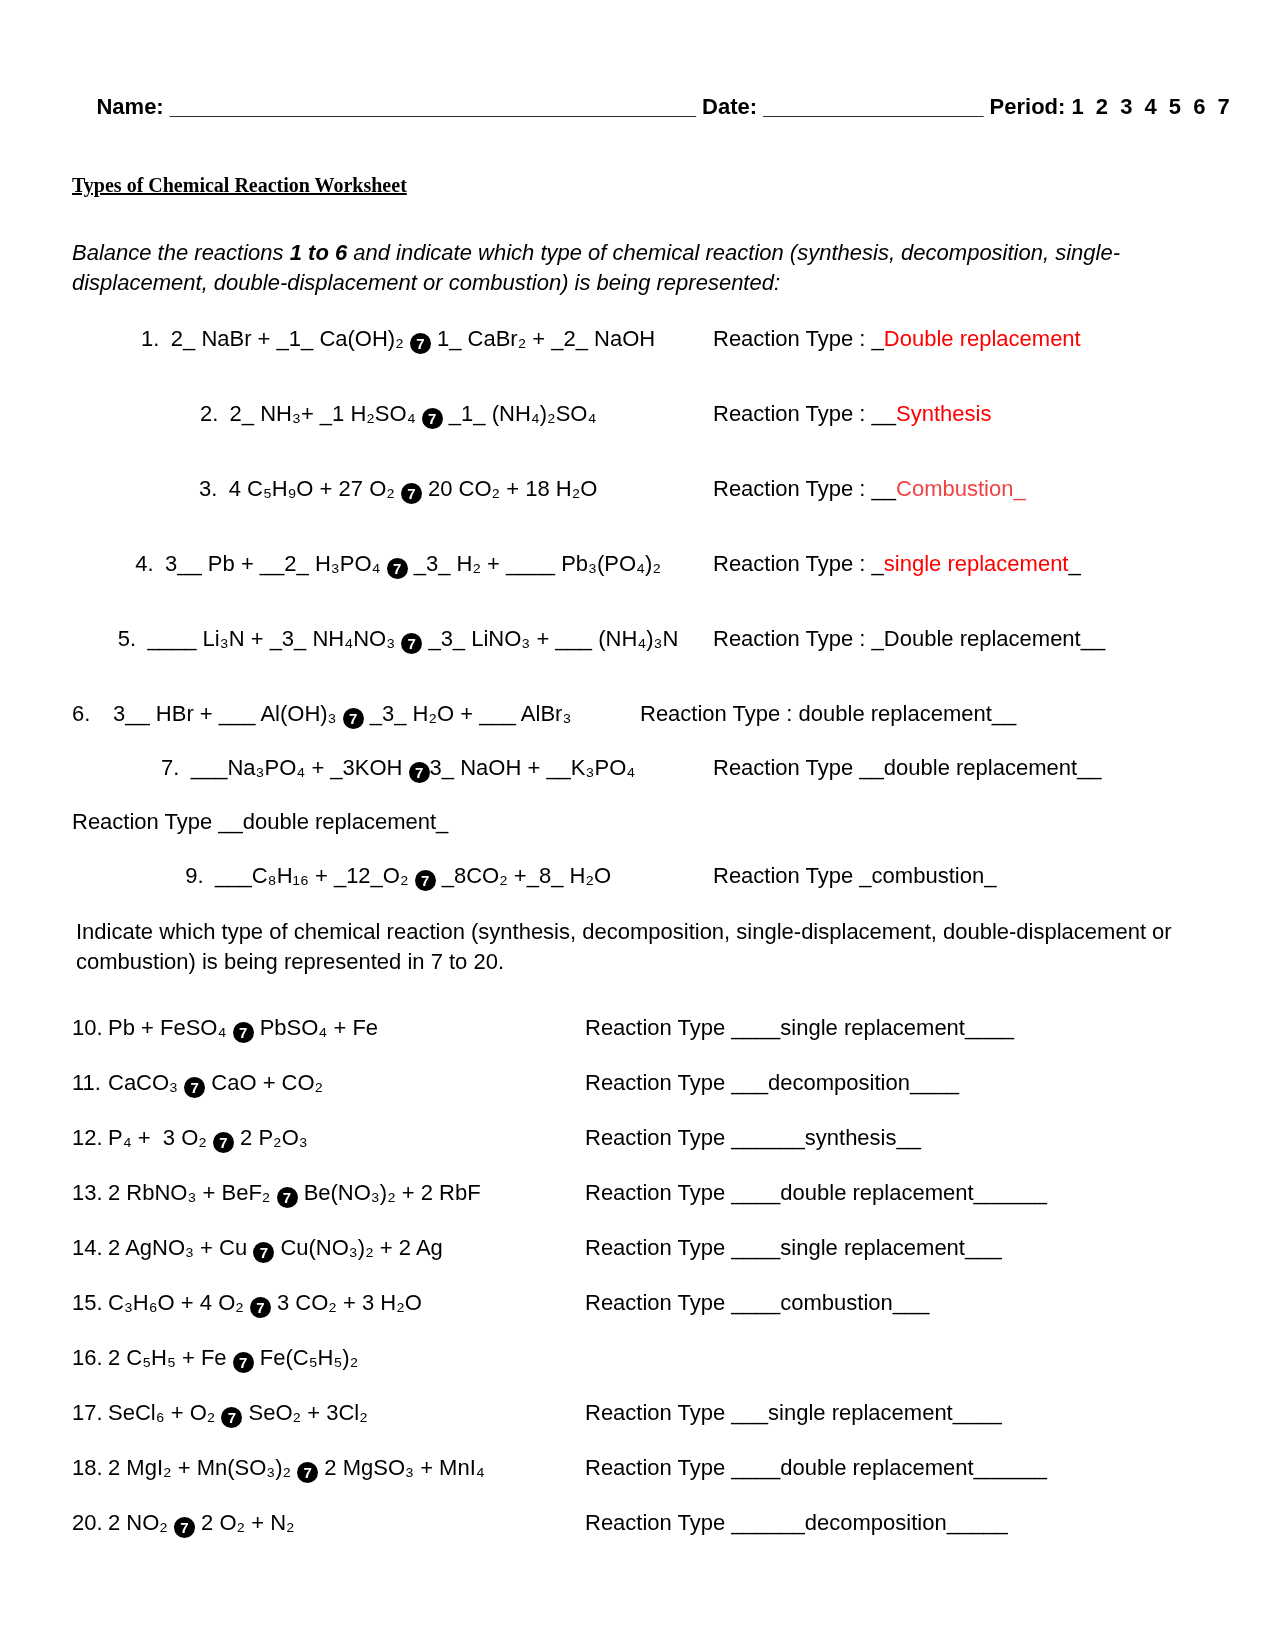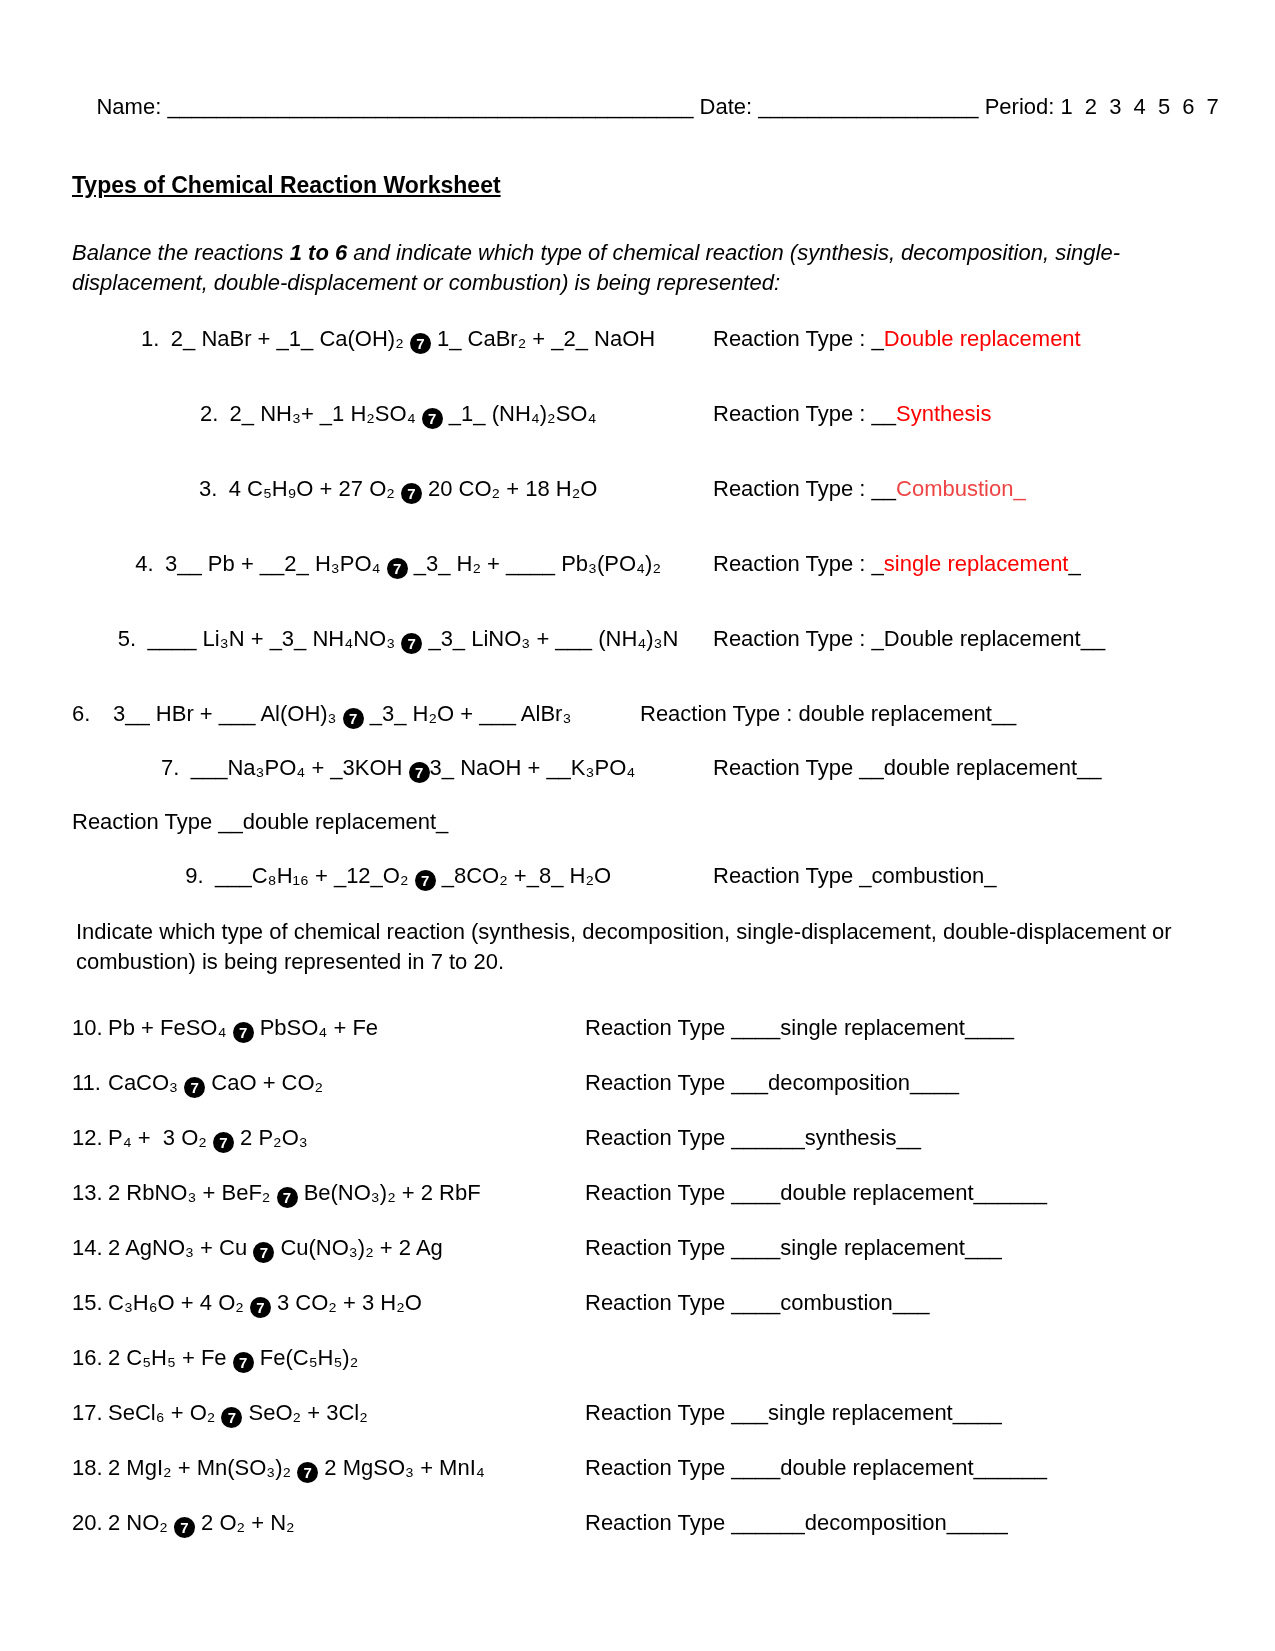--- a/index.html
+++ b/index.html
@@ -3,23 +3,23 @@
 <meta charset="utf-8">
 <style>
   html,body{margin:0;padding:0;background:#e8e8e8;}
   .page{
     width:1275px;height:1651px;background:#ffffff;color:#000;
     font-family:"Liberation Sans","DejaVu Sans",sans-serif;
     font-size:22px;line-height:30px;
     box-sizing:border-box;padding:62px 60px 0 72px;
     margin:0 auto;overflow:hidden;
   }
-  .header-row{white-space:pre;margin-bottom:18px;}
+  .header-row{white-space:pre;margin-bottom:18px;font-weight:bold;}
   .period-nums{letter-spacing:3px;}
-  .title{font-weight:bold;text-decoration:underline;margin:0 0 38px 0;font-size:23px;}
+  .title{font-weight:bold;text-decoration:underline;margin:0 0 38px 0;font-size:20px;font-family:Liberation Serif, serif;}
   .intro{font-style:italic;margin:0 0 26px 0;max-width:1100px;}
   .intro b{font-style:italic;}
   .intro2{margin:26px 0 36px 4px;max-width:1120px;}
   .row{display:flex;align-items:flex-start;}
   .eq{white-space:pre;flex:none;}
   .eq-a{width:641px;text-align:center;}
   .eq-b{width:568px;}
   .eq-c{width:513px;}
   .rt{white-space:pre;flex:1;}
   .num{display:inline-block;white-space:pre;}

